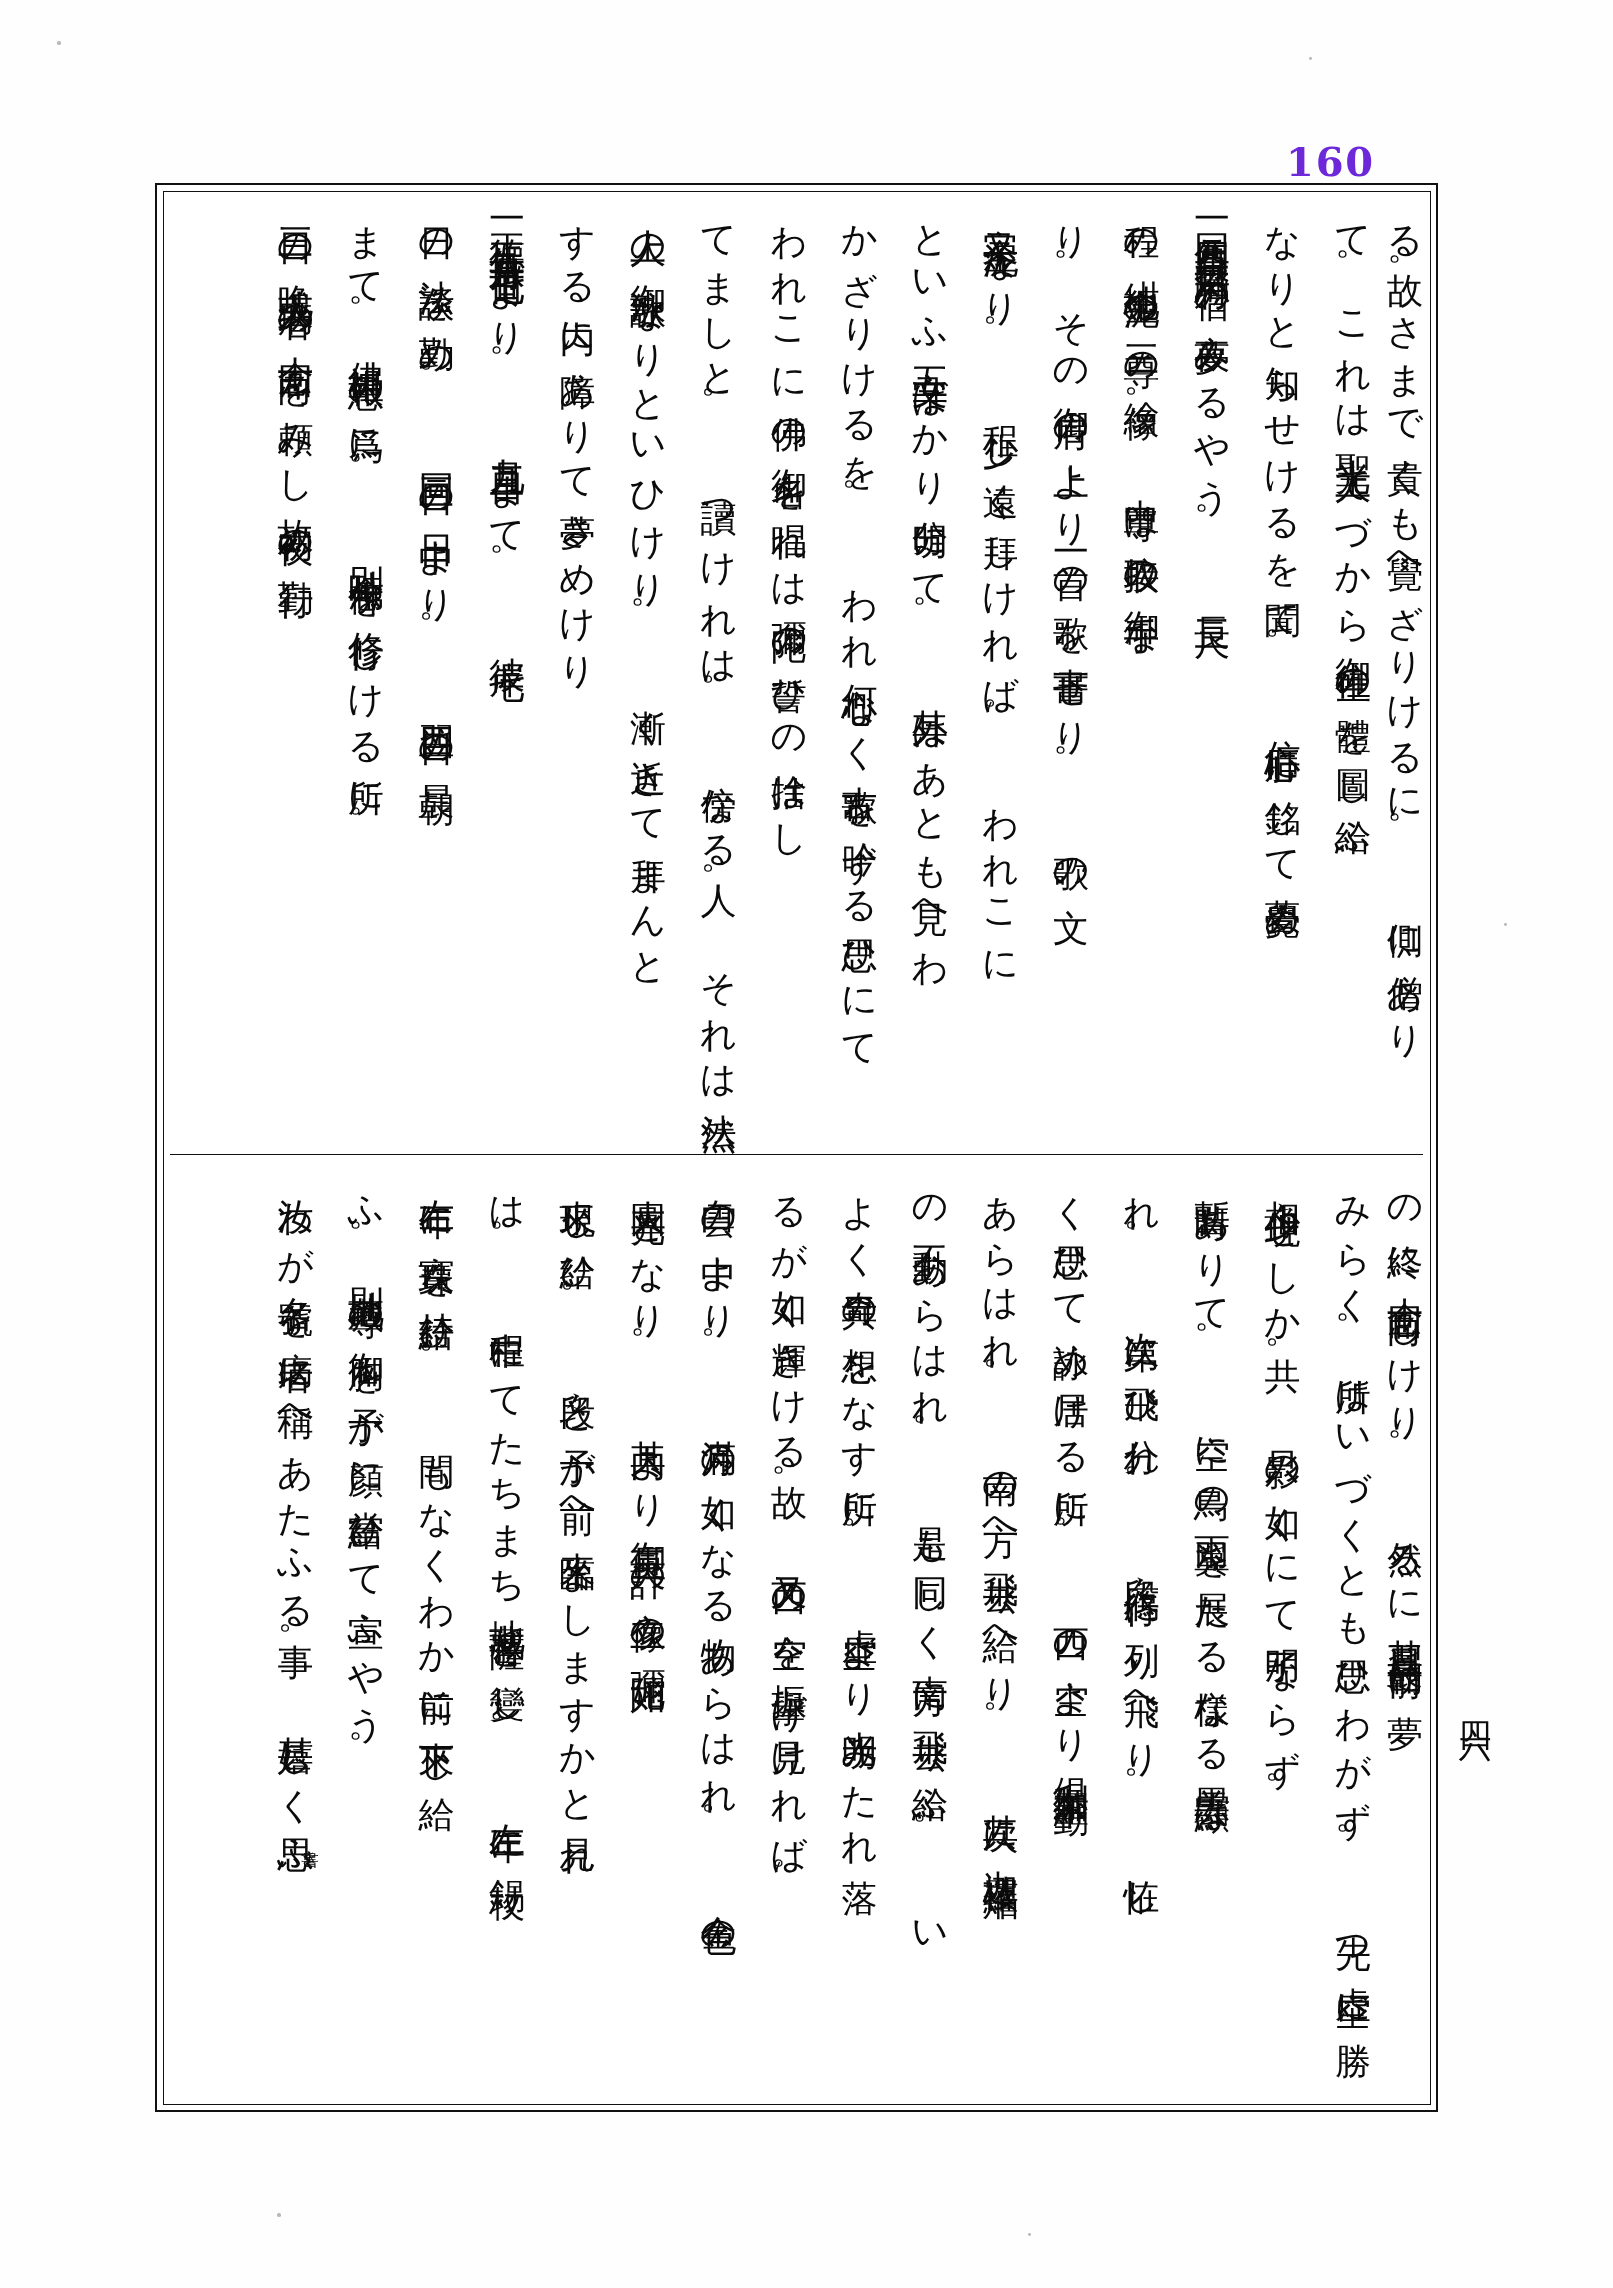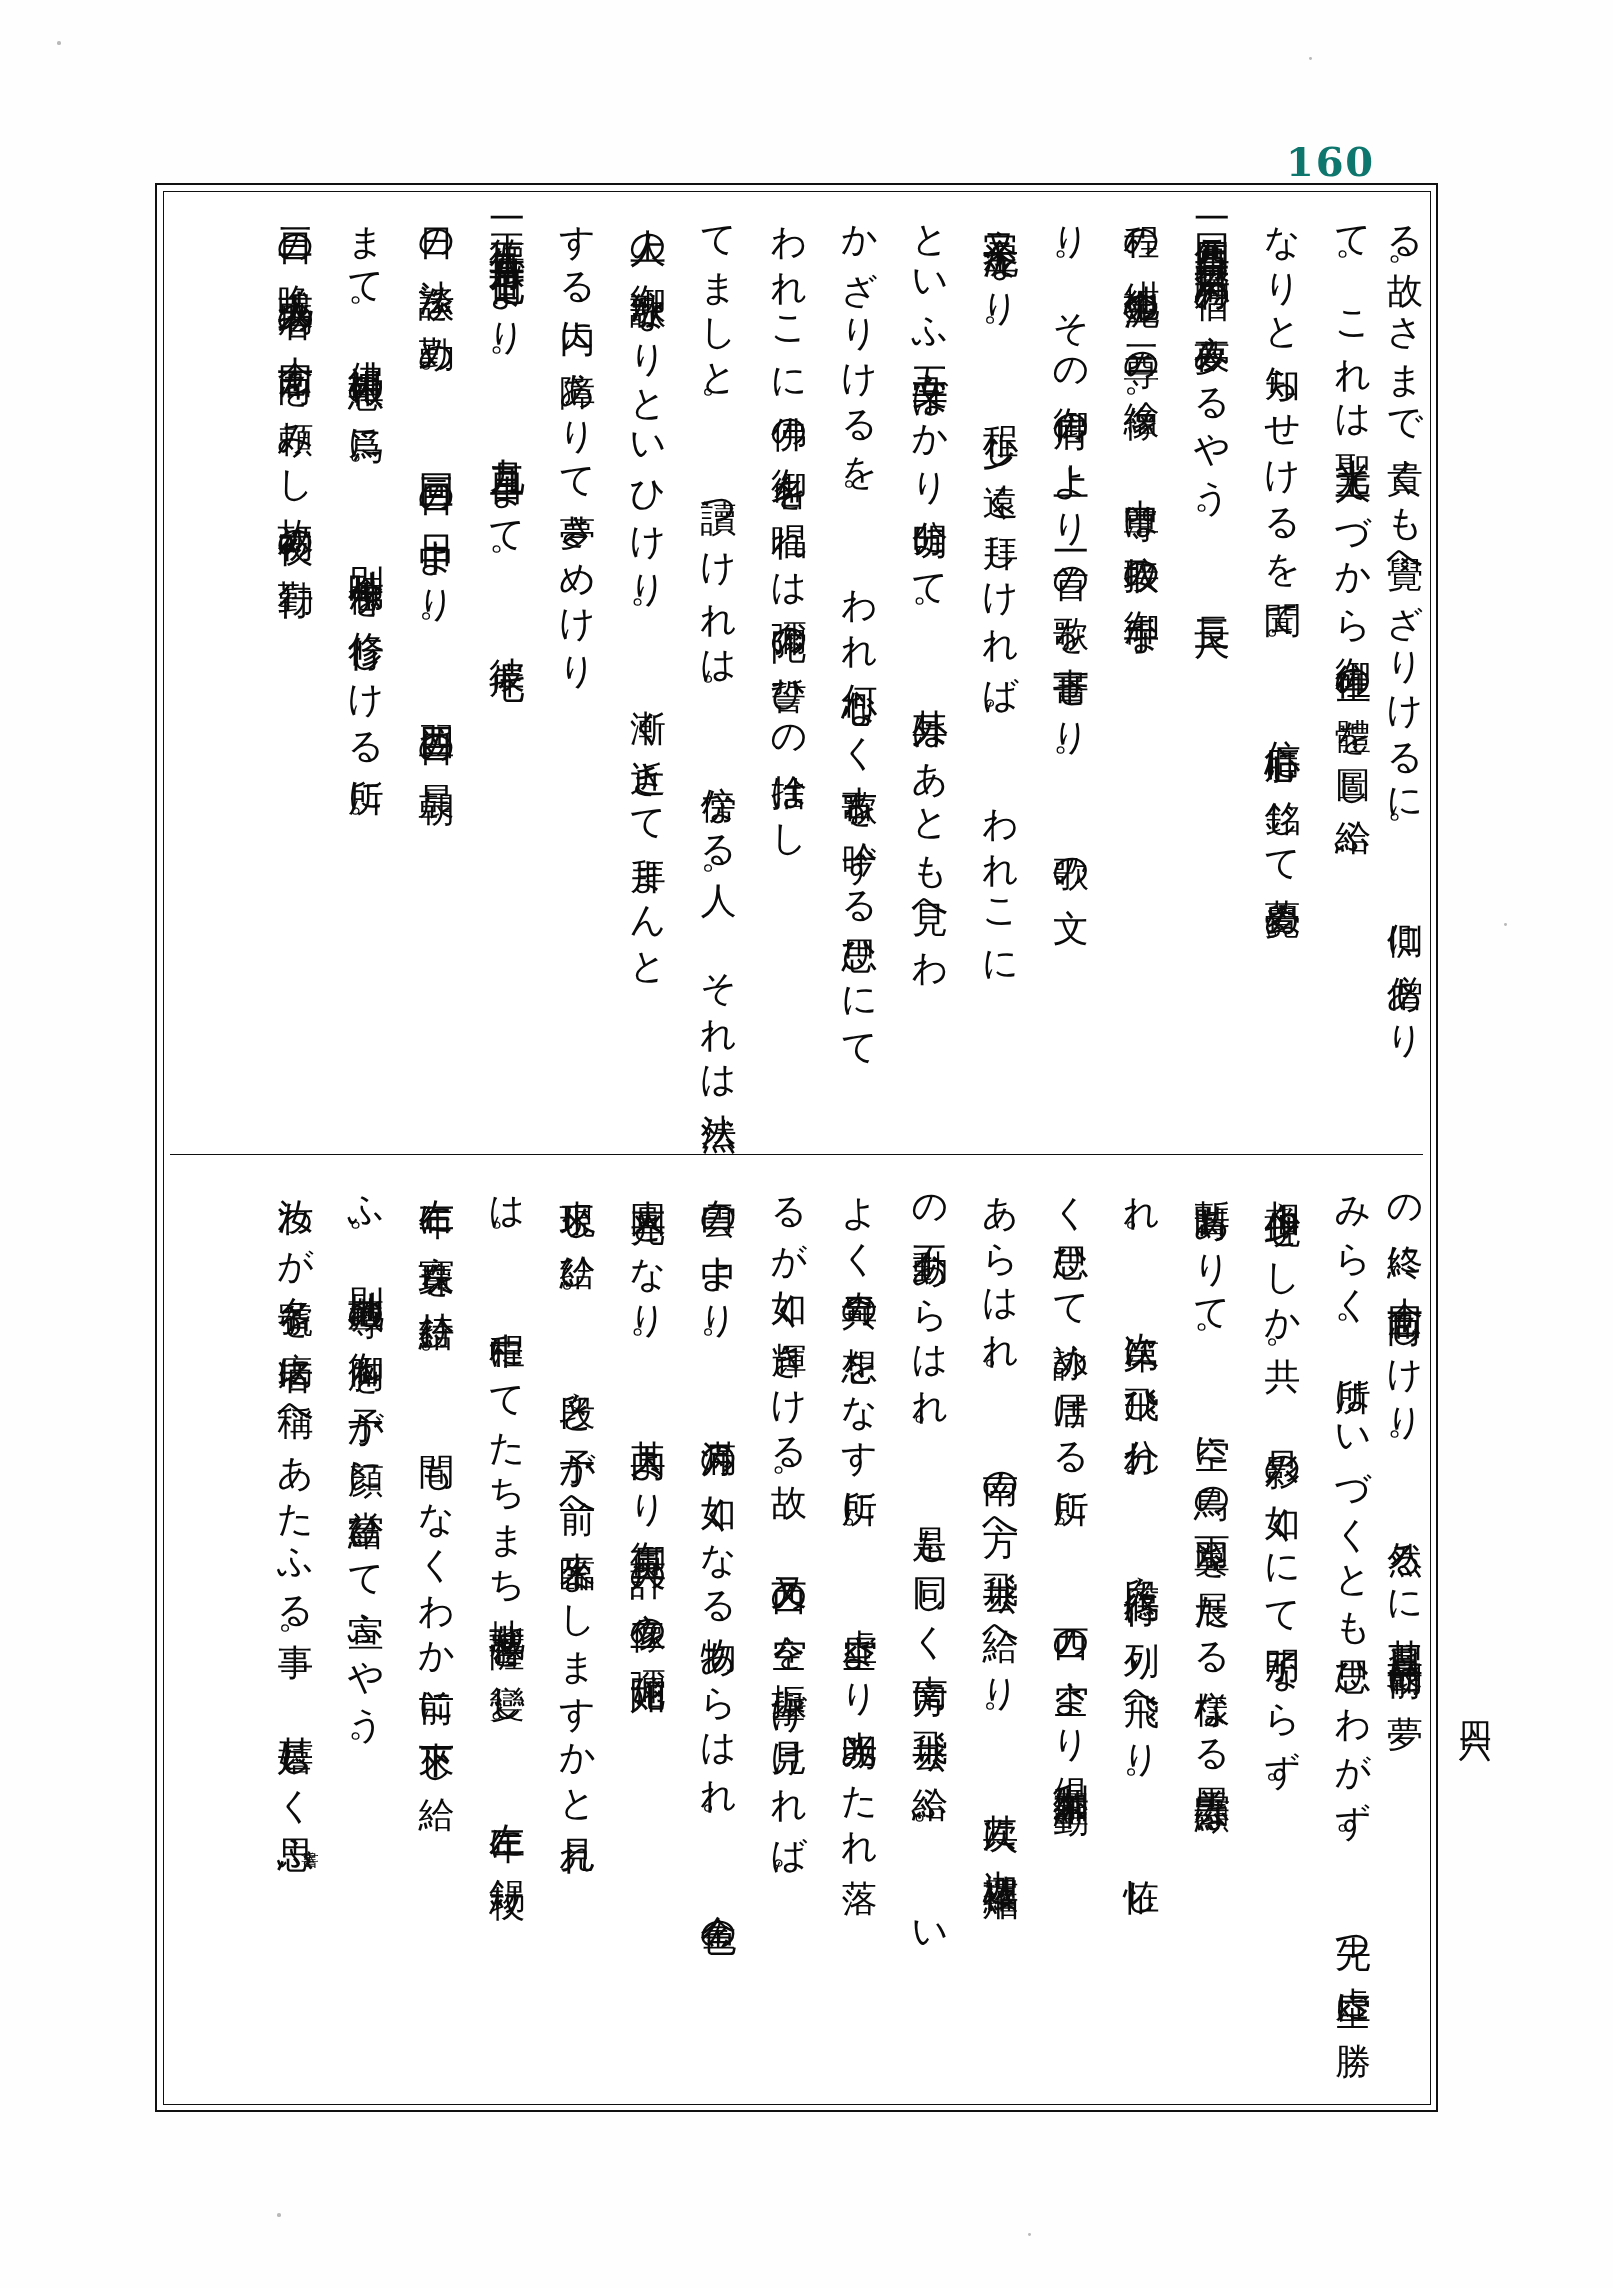--- a/index.html
+++ b/index.html
@@ -26,21 +26,21 @@
   #folio-top {
     position: absolute;
     top: 138px;
     left: 1286px;
     width: 166px;
     text-align: left;
     font-family: "DejaVu Serif", "Liberation Serif", serif;
     font-weight: 700;
     font-size: 40px;
     letter-spacing: 1.8px;
-    color: #0f766e;
+    color: #6d28d9;
   }
 
   
   #text-frame {
     position: absolute;
     left: 155px;
     top: 183px;
     width: 1283px;
     height: 1929px;
     border: 2.8px solid #111;

